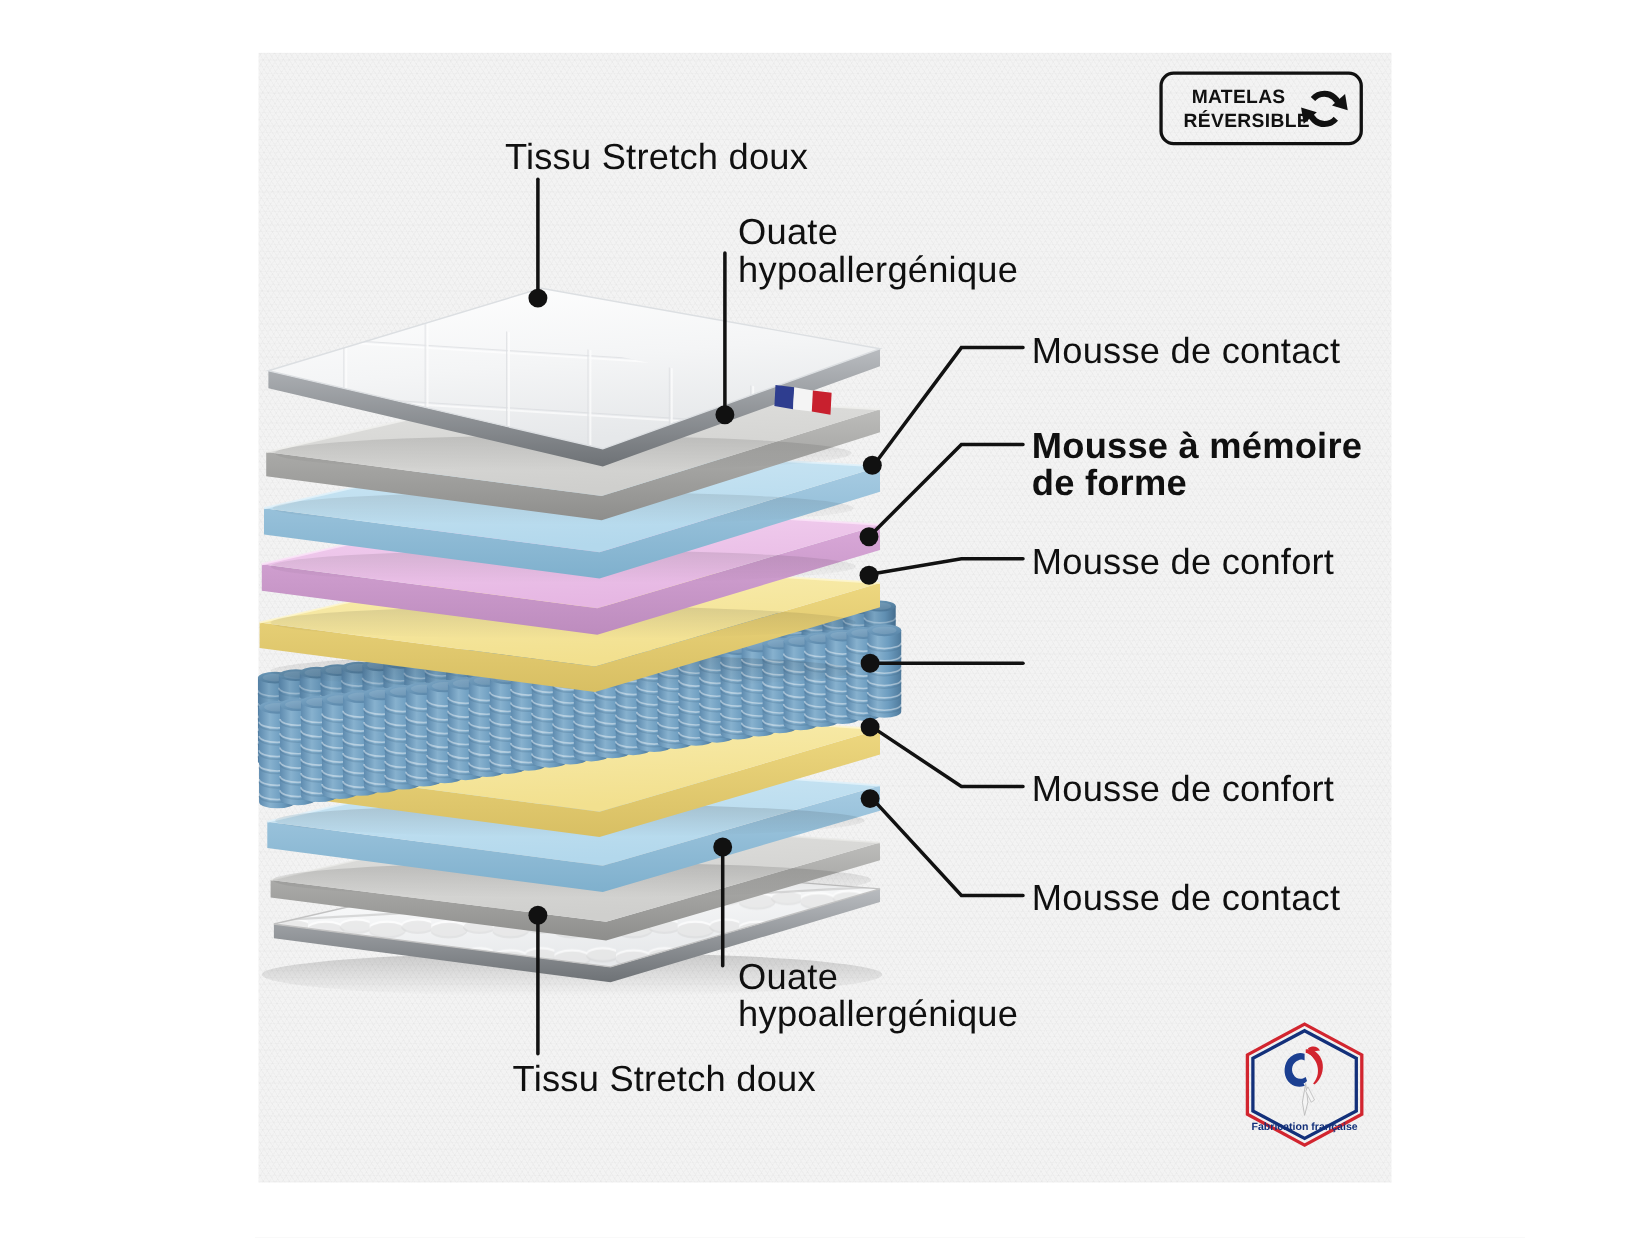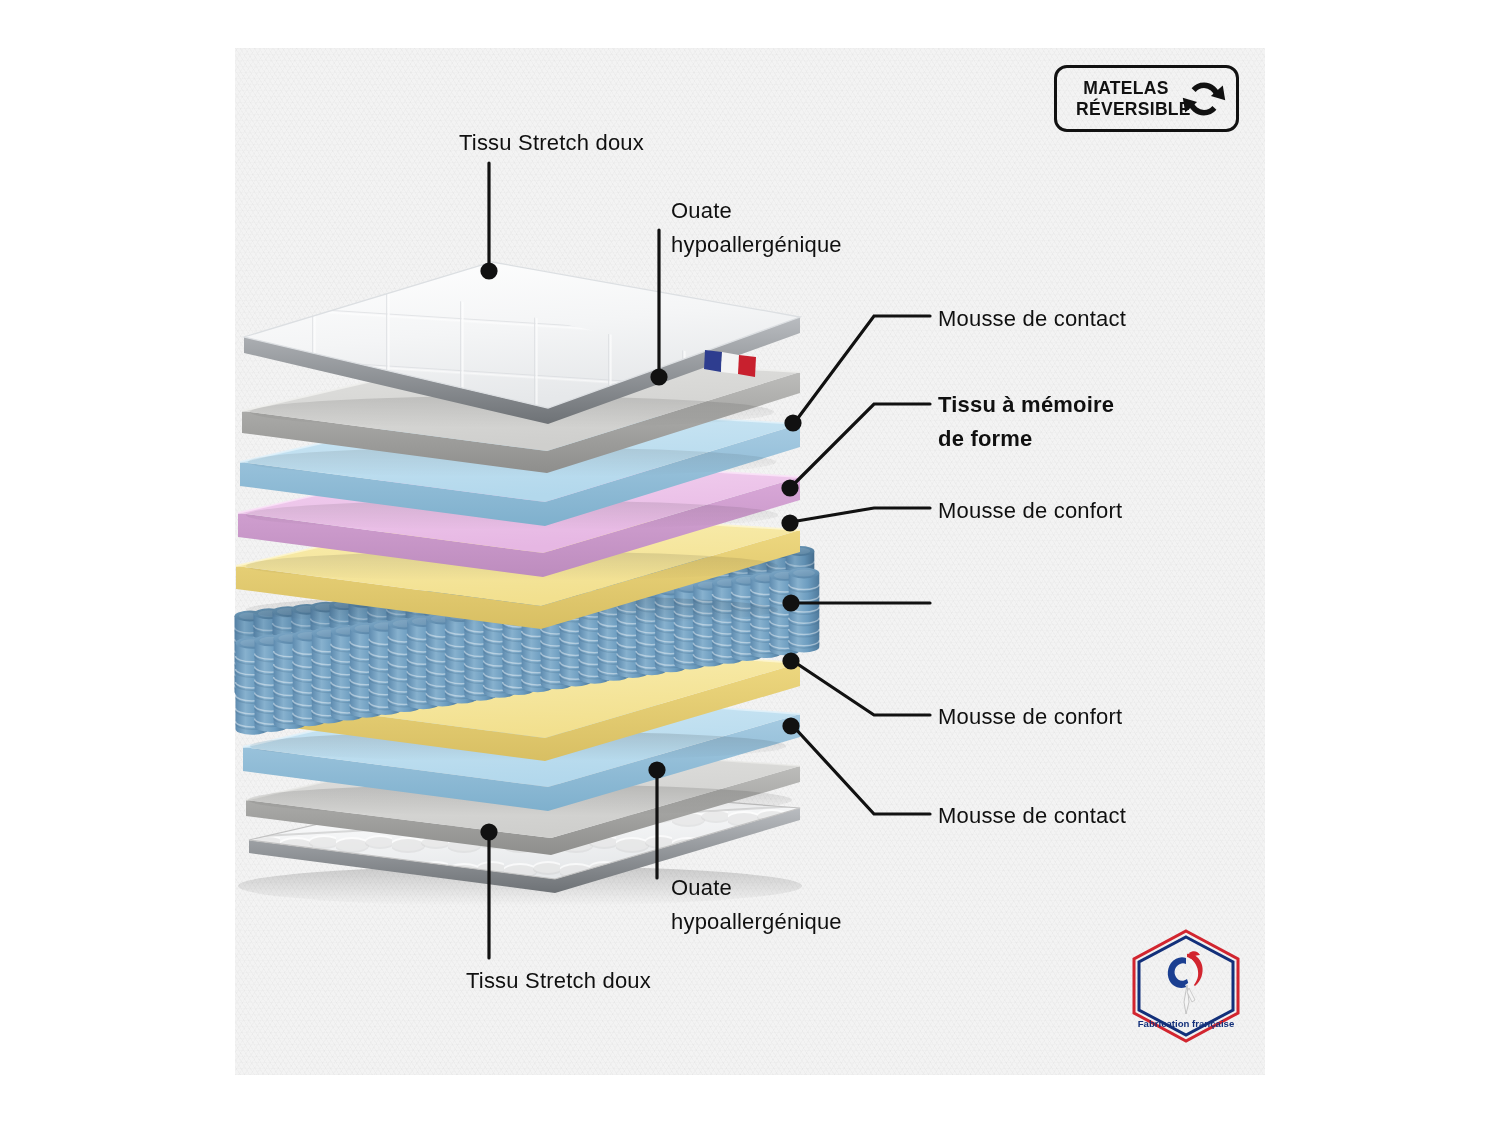--- a/index.html
+++ b/index.html
@@ -24,21 +24,21 @@
 
   
   #art{position:absolute;left:0;top:0;width:1500px;height:1125px;}
 
   
   .lbl{
     position:absolute;
     color:#101010;
     font-family:"Liberation Sans", sans-serif;
     font-weight:400;
-    font-size:22px;
+    font-size:33px;
     line-height:34px;
     letter-spacing:0.2px;
     white-space:pre-line;
   }
   .lbl.bold{font-weight:700;}
 
   #lbl-top-tissu{left:459px;top:126px;}
   #lbl-top-ouate{left:671px;top:194px;}
   #lbl-contact-top{left:938px;top:302px;}
   #lbl-memoire{left:938px;top:388px;}
@@ -1325,21 +1325,21 @@
       <circle cx="791" cy="726" r="8.6"></circle>
       <circle cx="657" cy="770" r="8.6"></circle>
       <circle cx="489" cy="832" r="8.6"></circle>
     </g>
   </svg>
 
   <div class="lbl" id="lbl-top-tissu">Tissu Stretch doux</div>
   <div class="lbl" id="lbl-top-ouate">Ouate
 hypoallergénique</div>
   <div class="lbl" id="lbl-contact-top">Mousse de contact</div>
-  <div class="lbl bold" id="lbl-memoire">Tissu à mémoire
+  <div class="lbl bold" id="lbl-memoire">Mousse à mémoire
 de forme</div>
   <div class="lbl" id="lbl-confort-top">Mousse de confort</div>
   <div class="lbl" id="lbl-confort-bot">Mousse de confort</div>
   <div class="lbl" id="lbl-contact-bot">Mousse de contact</div>
   <div class="lbl" id="lbl-bot-ouate">Ouate
 hypoallergénique</div>
   <div class="lbl" id="lbl-bot-tissu">Tissu Stretch doux</div>
 
   <div id="rev-badge">
     <div id="rev-badge-text">MATELAS

